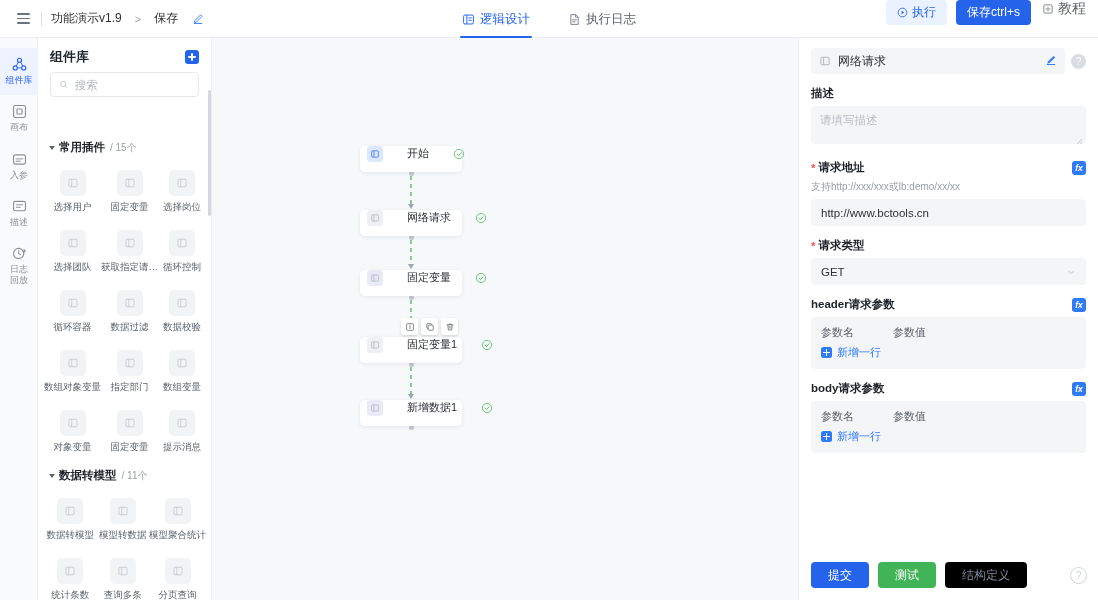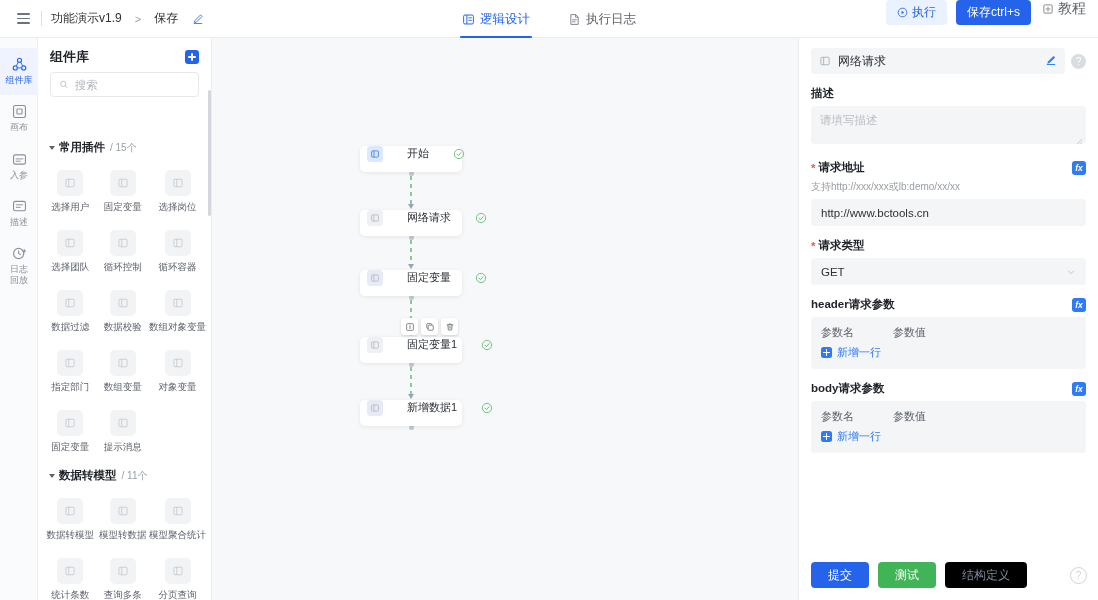--- a/index.html
+++ b/index.html
@@ -449,20 +449,29 @@
             <div class="cell-lb">选择岗位</div>
           </div>
           <div class="cell">
             <div class="cell-ic">
               <svg width="12" height="12" viewBox="0 0 16 16" fill="none">
                 <rect x="2.6" y="3" width="10.8" height="10" rx="1.4" stroke="#c6cbd3" stroke-width="1.2"></rect>
                 <path d="M6.3 3v10" stroke="#c6cbd3" stroke-width="1.2"></path>
               </svg>
             </div>
             <div class="cell-lb">选择团队</div>
+          </div>
+          <div class="cell">
+            <div class="cell-ic">
+              <svg width="12" height="12" viewBox="0 0 16 16" fill="none">
+                <rect x="2.6" y="3" width="10.8" height="10" rx="1.4" stroke="#c6cbd3" stroke-width="1.2"></rect>
+                <path d="M6.3 3v10" stroke="#c6cbd3" stroke-width="1.2"></path>
+              </svg>
+            </div>
+            <div class="cell-lb">获取指定请…</div>
           </div>
           <div class="cell">
             <div class="cell-ic">
               <svg width="12" height="12" viewBox="0 0 16 16" fill="none">
                 <rect x="2.6" y="3" width="10.8" height="10" rx="1.4" stroke="#c6cbd3" stroke-width="1.2"></rect>
                 <path d="M6.3 3v10" stroke="#c6cbd3" stroke-width="1.2"></path>
               </svg>
             </div>
             <div class="cell-lb">循环控制</div>
           </div>

